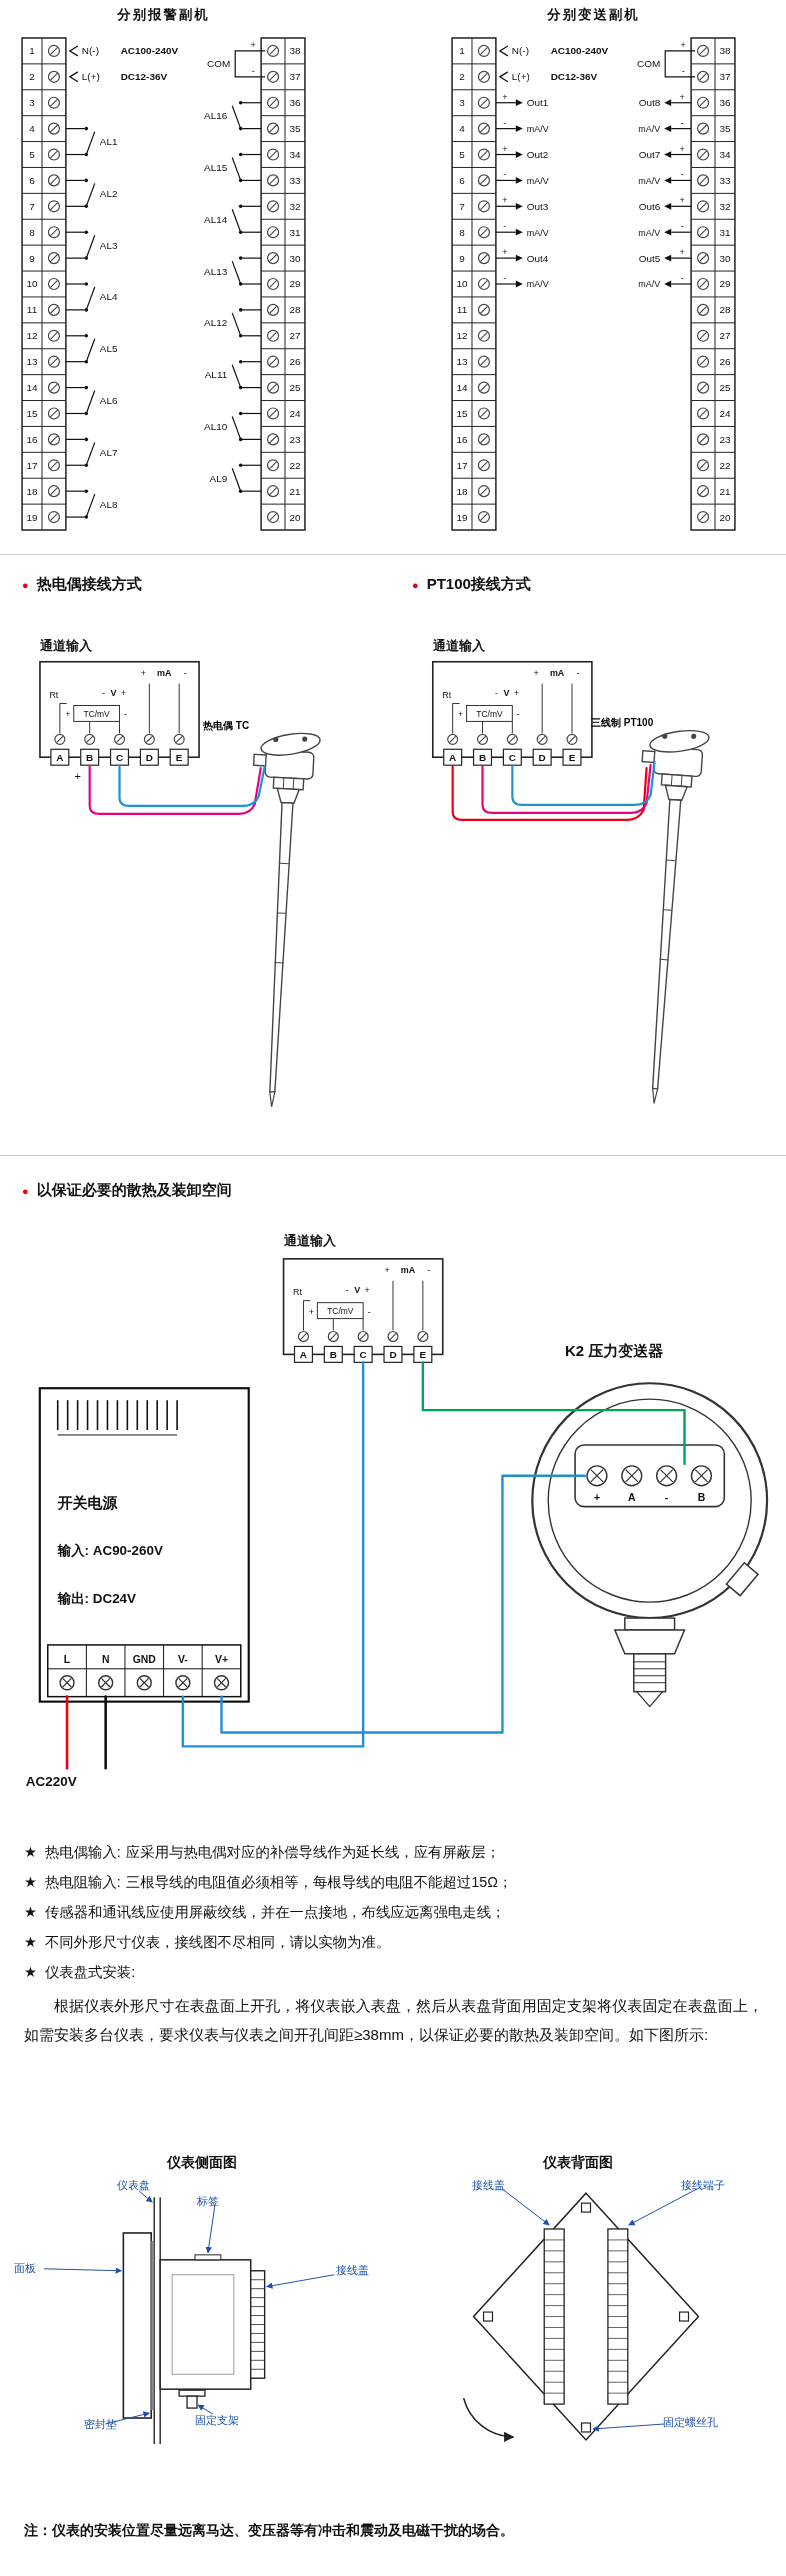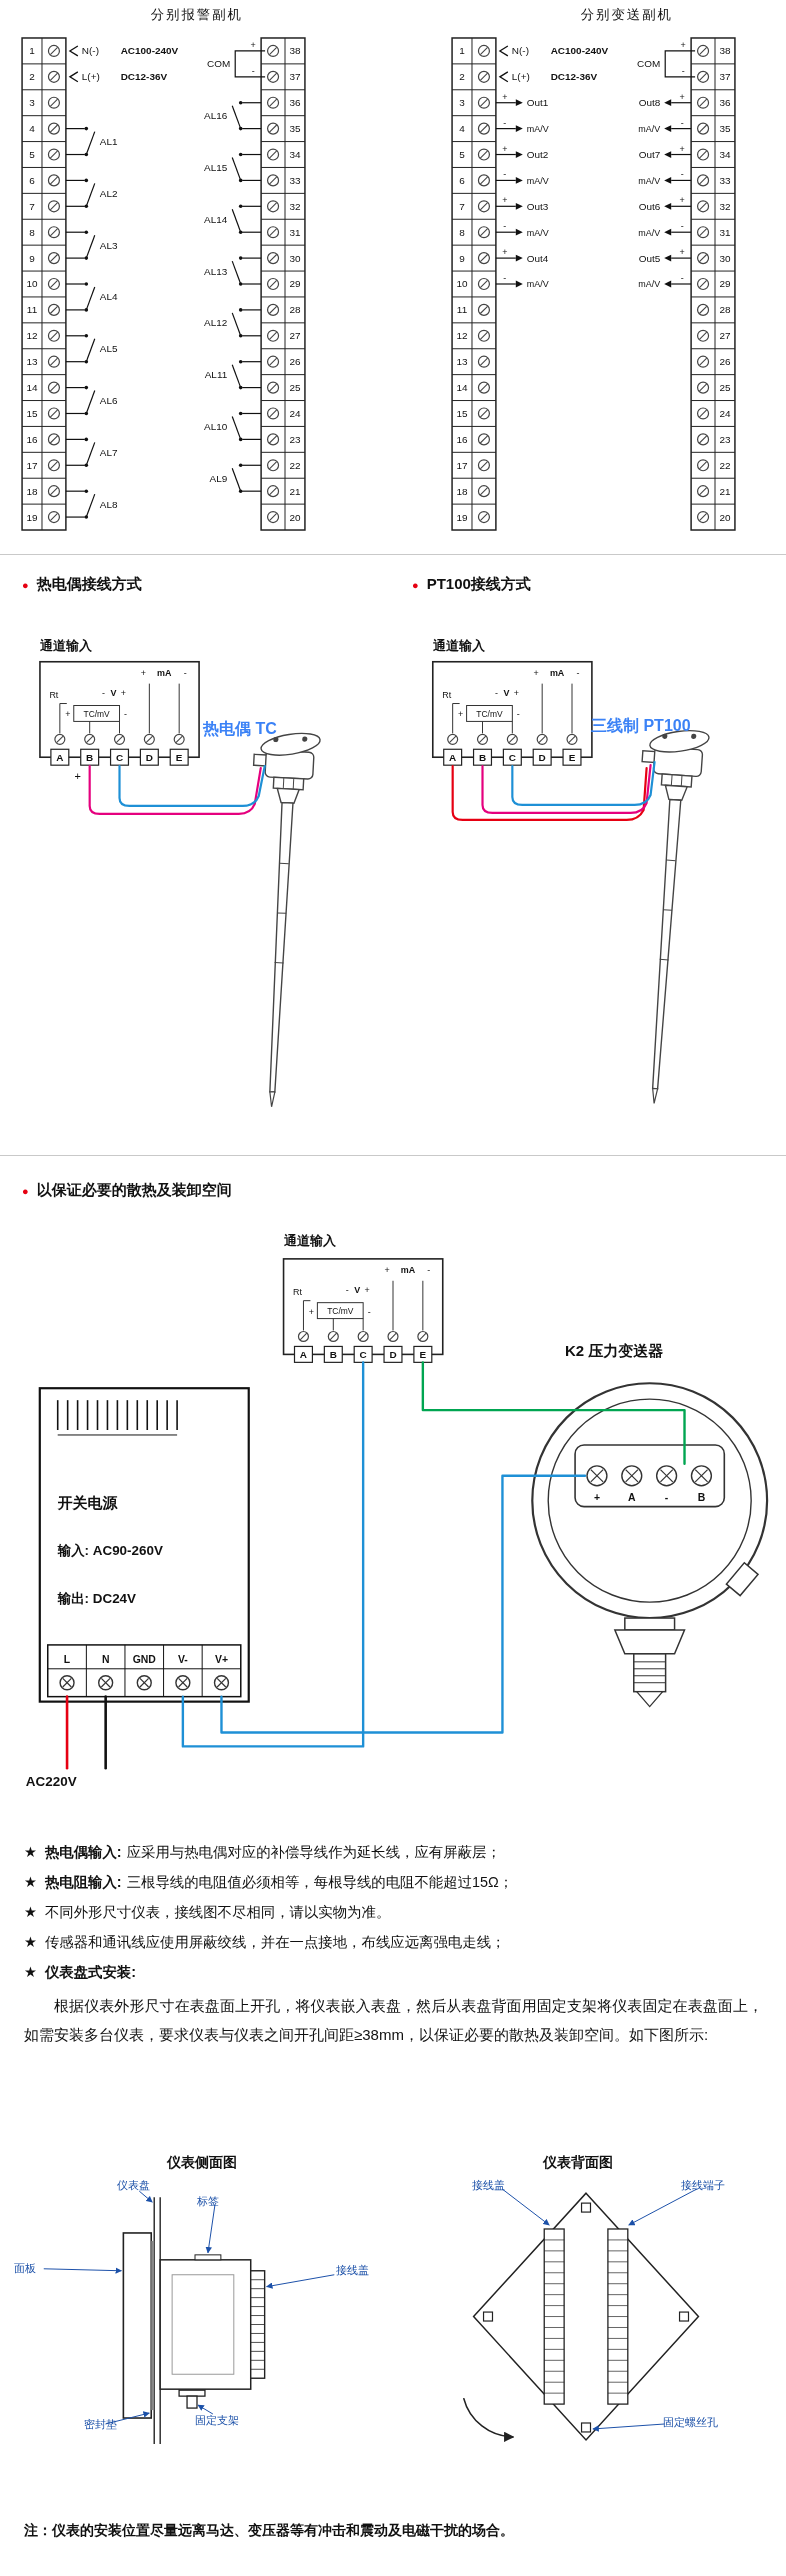--- a/index.html
+++ b/index.html
@@ -1,31 +1,31 @@
 <!DOCTYPE html>
 <html><head>
 <meta charset="utf-8">
 <style>
   *{margin:0;padding:0;box-sizing:border-box}
   body{background:#fff}
   #page{position:relative;width:786px;height:2576px;background:#ffffff;
         font-family:"Liberation Sans","DejaVu Sans",sans-serif;color:#111;overflow:hidden}
   #page>div,#page>svg{position:absolute}
   svg text{font-family:"Liberation Sans","DejaVu Sans",sans-serif}
-  .blk-title{font-size:13.4px;font-weight:normal;text-align:right;letter-spacing:2px}
+  .blk-title{font-size:13.4px;font-weight:bold;text-align:center;letter-spacing:2px}
   .hr{left:0;width:786px;height:1px;background:#c9c9c9}
   .bullet-line{font-size:15px;font-weight:bold;display:flex;align-items:center;gap:8px;white-space:nowrap}
   .bullet{color:#e60012;font-size:11px}
   .ch-title{font-size:13px;font-weight:bold;text-align:left}
-  .probe-label{font-size:16px;font-weight:bold;color:#3b82f6;white-space:nowrap}
+  .probe-label{font-size:10px;font-weight:bold;color:#000000;white-space:nowrap}
   .k2{font-size:15px;font-weight:bold;white-space:nowrap}
   .notes{left:24px;width:745px}
   .star-line{font-size:14.4px;margin-bottom:11px}
   .star{margin-right:8px}
-  .lead{font-weight:bold;margin-right:5px}
+  .lead{font-weight:normal;margin-right:5px}
   .lead:empty{display:none;margin:0}
   .para{font-size:15px;line-height:29px;text-indent:2em;text-align:justify}
   .install-title{font-size:14px;font-weight:bold;white-space:nowrap}
   .callout{font-size:11px;color:#1b50a8;white-space:nowrap}
   .footer{font-size:14px;font-weight:bold;white-space:nowrap}
 </style>
 </head>
 <body>
 
 <div id="page">
@@ -987,23 +987,23 @@
     </svg>
   <div class="ch-title" style="left:284px;top:1232px;width:159px">通道输入</div>
   <div class="k2" style="left:565px;top:1342px">K2 压力变送器</div>
 
   <div class="notes" style="top:1843px">
 
       <div class="star-line"><span class="star">★</span><span class="lead">热电偶输入:</span><span>应采用与热电偶对应的补偿导线作为延长线，应有屏蔽层；</span></div>
 
       <div class="star-line"><span class="star">★</span><span class="lead">热电阻输入:</span><span>三根导线的电阻值必须相等，每根导线的电阻不能超过15Ω；</span></div>
 
+      <div class="star-line"><span class="star">★</span><span>传感器和通讯线应使用屏蔽绞线，并在一点接地，布线应远离强电走线；</span></div>
+
       <div class="star-line"><span class="star">★</span><span>不同外形尺寸仪表，接线图不尽相同，请以实物为准。</span></div>
-
-      <div class="star-line"><span class="star">★</span><span>传感器和通讯线应使用屏蔽绞线，并在一点接地，布线应远离强电走线；</span></div>
 
       <div class="star-line"><span class="star">★</span><span class="lead">仪表盘式安装:</span><span></span></div>
     </div>
   <div class="para" style="left:24px;top:1991px;width:739px">根据仪表外形尺寸在表盘面上开孔，将仪表嵌入表盘，然后从表盘背面用固定支架将仪表固定在表盘面上，如需安装多台仪表，要求仪表与仪表之间开孔间距≥38mm，以保证必要的散热及装卸空间。如下图所示:</div>
 
   <div class="install-title" style="left:167px;top:2154px">仪表侧面图</div>
   <div class="install-title" style="left:543px;top:2154px">仪表背面图</div>
   <svg id="installArea" style="left:0;top:2175px" width="786" height="299" viewBox="0 0 790 300">
       <defs>
         <marker id="arrB" viewBox="0 0 10 10" refX="9" refY="5" markerWidth="6.5" markerHeight="6.5" orient="auto">

